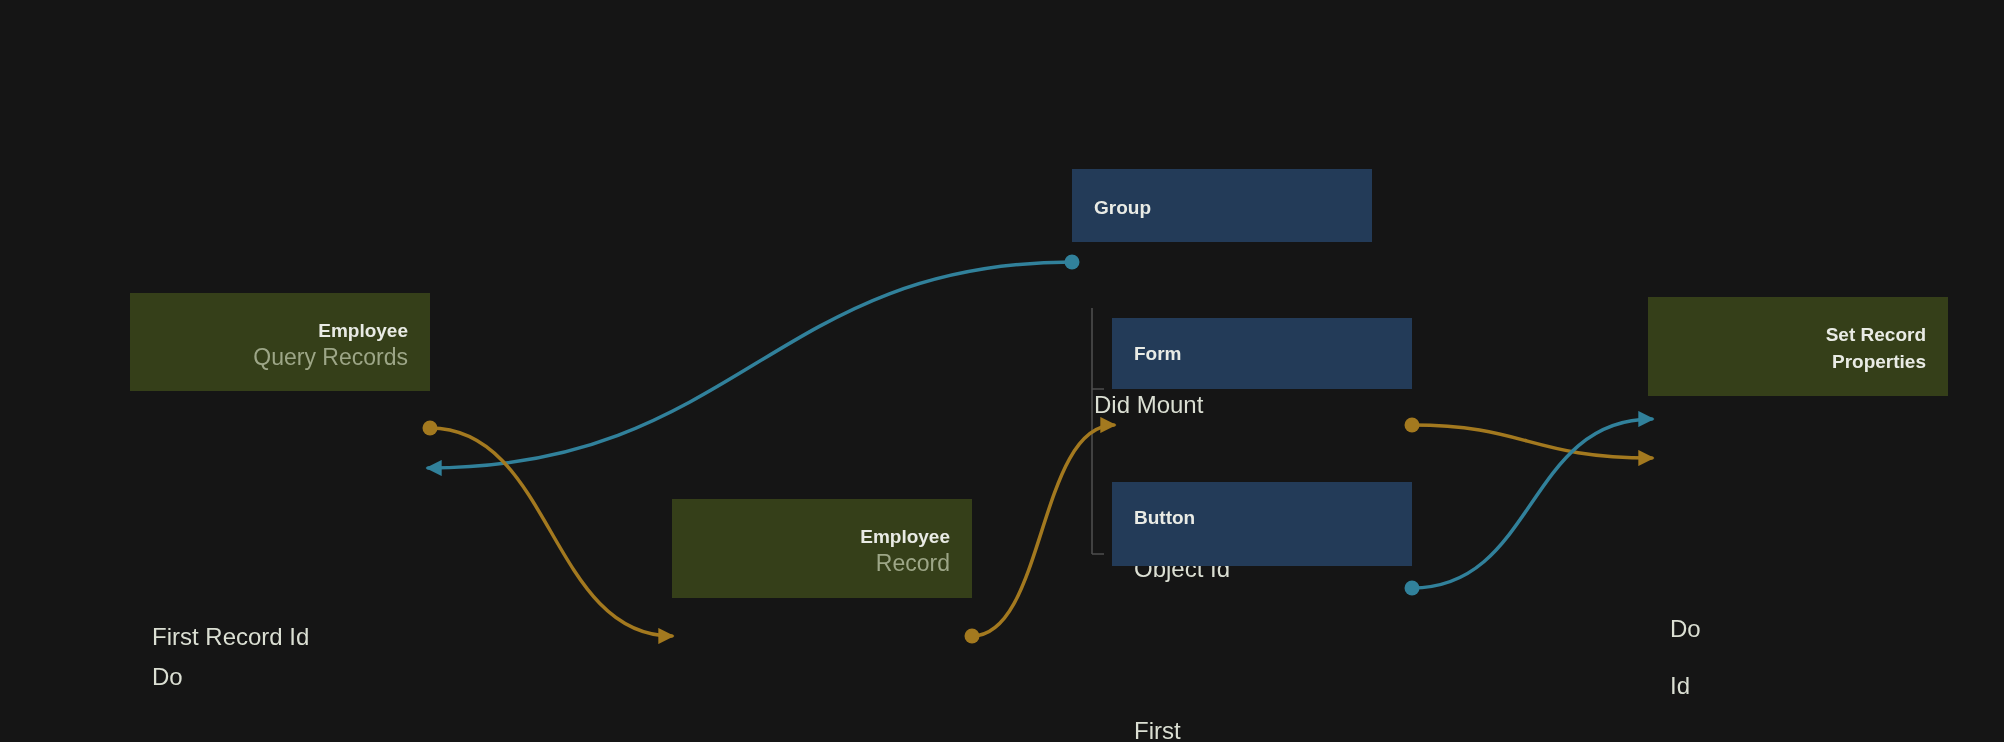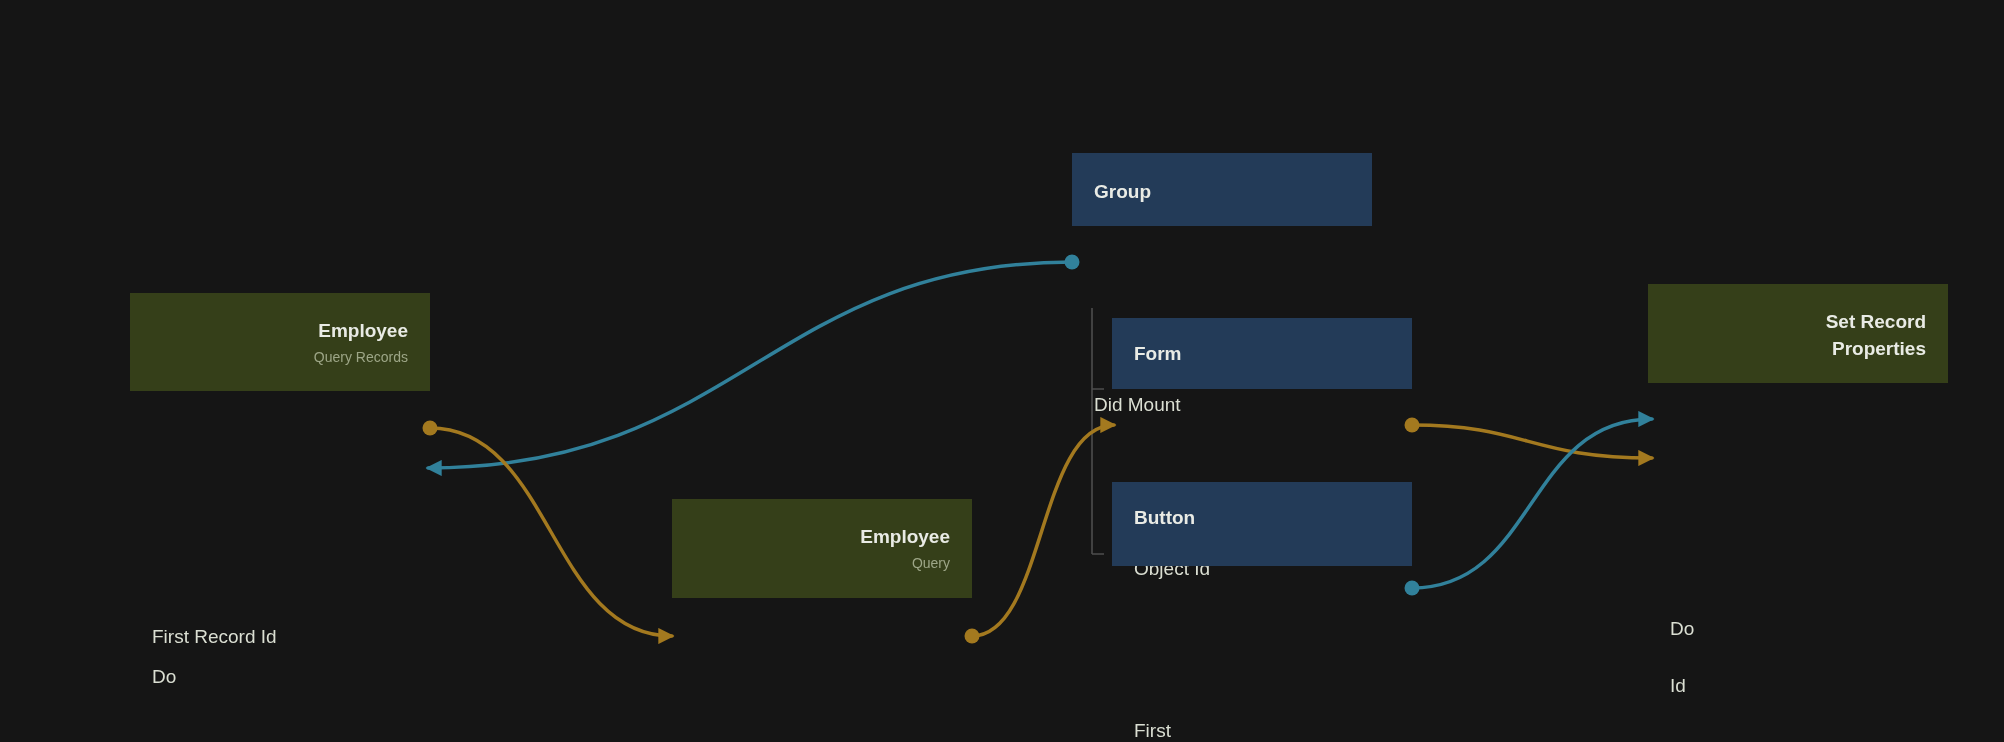--- a/index.html
+++ b/index.html
@@ -29,45 +29,45 @@
   
   .node{
     position:absolute;
     z-index:1;
   }
   .node-header{
     position:absolute;top:0;left:0;right:0;
     padding:24px 22px 0 22px;
   }
   .node-blue .node-header{padding-top:22px;}
-  #node-group .node-header{padding-top:25px;}
+  #node-group .node-header{padding-top:25px;margin-top:16px;}
   .node-olive .node-header{background:var(--olive-header);text-align:right;}
   .node-olive .node-body{background:var(--olive-body);}
   .node-blue .node-header{background:var(--blue-header);}
   .node-blue .node-body{background:var(--blue-body);}
   .node-body{
     position:absolute;left:0;right:0;bottom:0;
   }
   .node-title{
     font-size:19px;font-weight:700;line-height:27px;
     color:var(--title-text);
     white-space:pre-line;
   }
   .node-subtitle{
-    font-size:14px;font-weight:400;line-height:27px;
+    font-size:23px;font-weight:400;line-height:27px;
     color:var(--subtitle-text);
   }
   .port-row{
     position:absolute;left:0;right:0;height:40px;
     display:flex;align-items:center;
     padding:0 22px;
   }
   .port-row.align-right{justify-content:flex-start;}
   .port-label{
-    font-size:19px;font-weight:400;
+    font-size:24px;font-weight:400;
     color:var(--port-text);
   }
   
   #node-query {left:130px;top:293px;width:300px;height:209px;}
   #node-query .node-header{height:98px;}
   #node-query .row1{top:115px;}
   #node-query .row2{top:155px;}
 
   #node-group {left:1072px;top:153px;width:300px;height:143px;}
   #node-group .node-header{height:73px;}
@@ -78,21 +78,21 @@
   #node-form .row1{top:87px;}
 
   #node-button {left:1112px;top:482px;width:300px;height:143px;}
   #node-button .node-header{height:84px;}
   #node-button .row1{top:86px;}
 
   #node-record {left:672px;top:499px;width:300px;height:173px;}
   #node-record .node-header{height:99px;}
 
   #node-setrec {left:1648px;top:284px;width:300px;height:210px;}
-  #node-setrec .node-header{height:99px;}
+  #node-setrec .node-header{height:99px;margin-top:13px;}
   #node-setrec .row1{top:115px;}
   #node-setrec .row2{top:172px;}
 
   
   svg.edge-layer{
     position:absolute;left:0;top:0;z-index:2;
   }
   .edge{fill:none;stroke-width:3.5;stroke-linecap:round;}
   .edge-data{stroke:var(--edge-data);}
   .edge-event{stroke:var(--edge-event);}
@@ -151,21 +151,21 @@
     <div class="node-body">
       <div class="port-row align-right row1">
         <span class="port-label">First</span>
       </div>
     </div>
   </div>
 
   <div class="node node-olive" id="node-record">
     <div class="node-header">
       <div class="node-title">Employee</div>
-      <div class="node-subtitle">Query</div>
+      <div class="node-subtitle">Record</div>
     </div>
     <div class="node-body">
       
     </div>
   </div>
 
   <div class="node node-olive" id="node-setrec">
     <div class="node-header">
       <div class="node-title">Set Record
 Properties</div>

